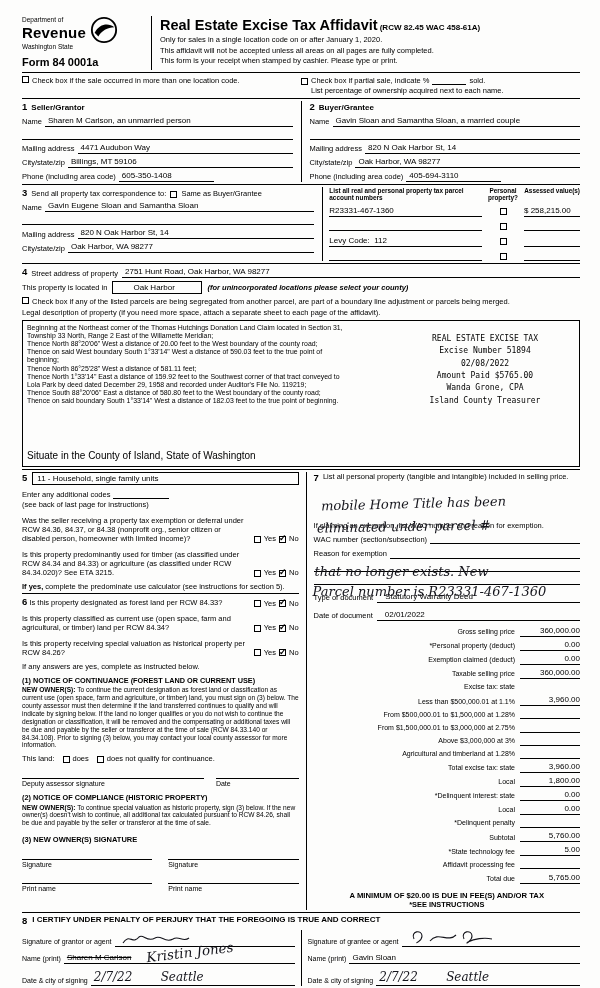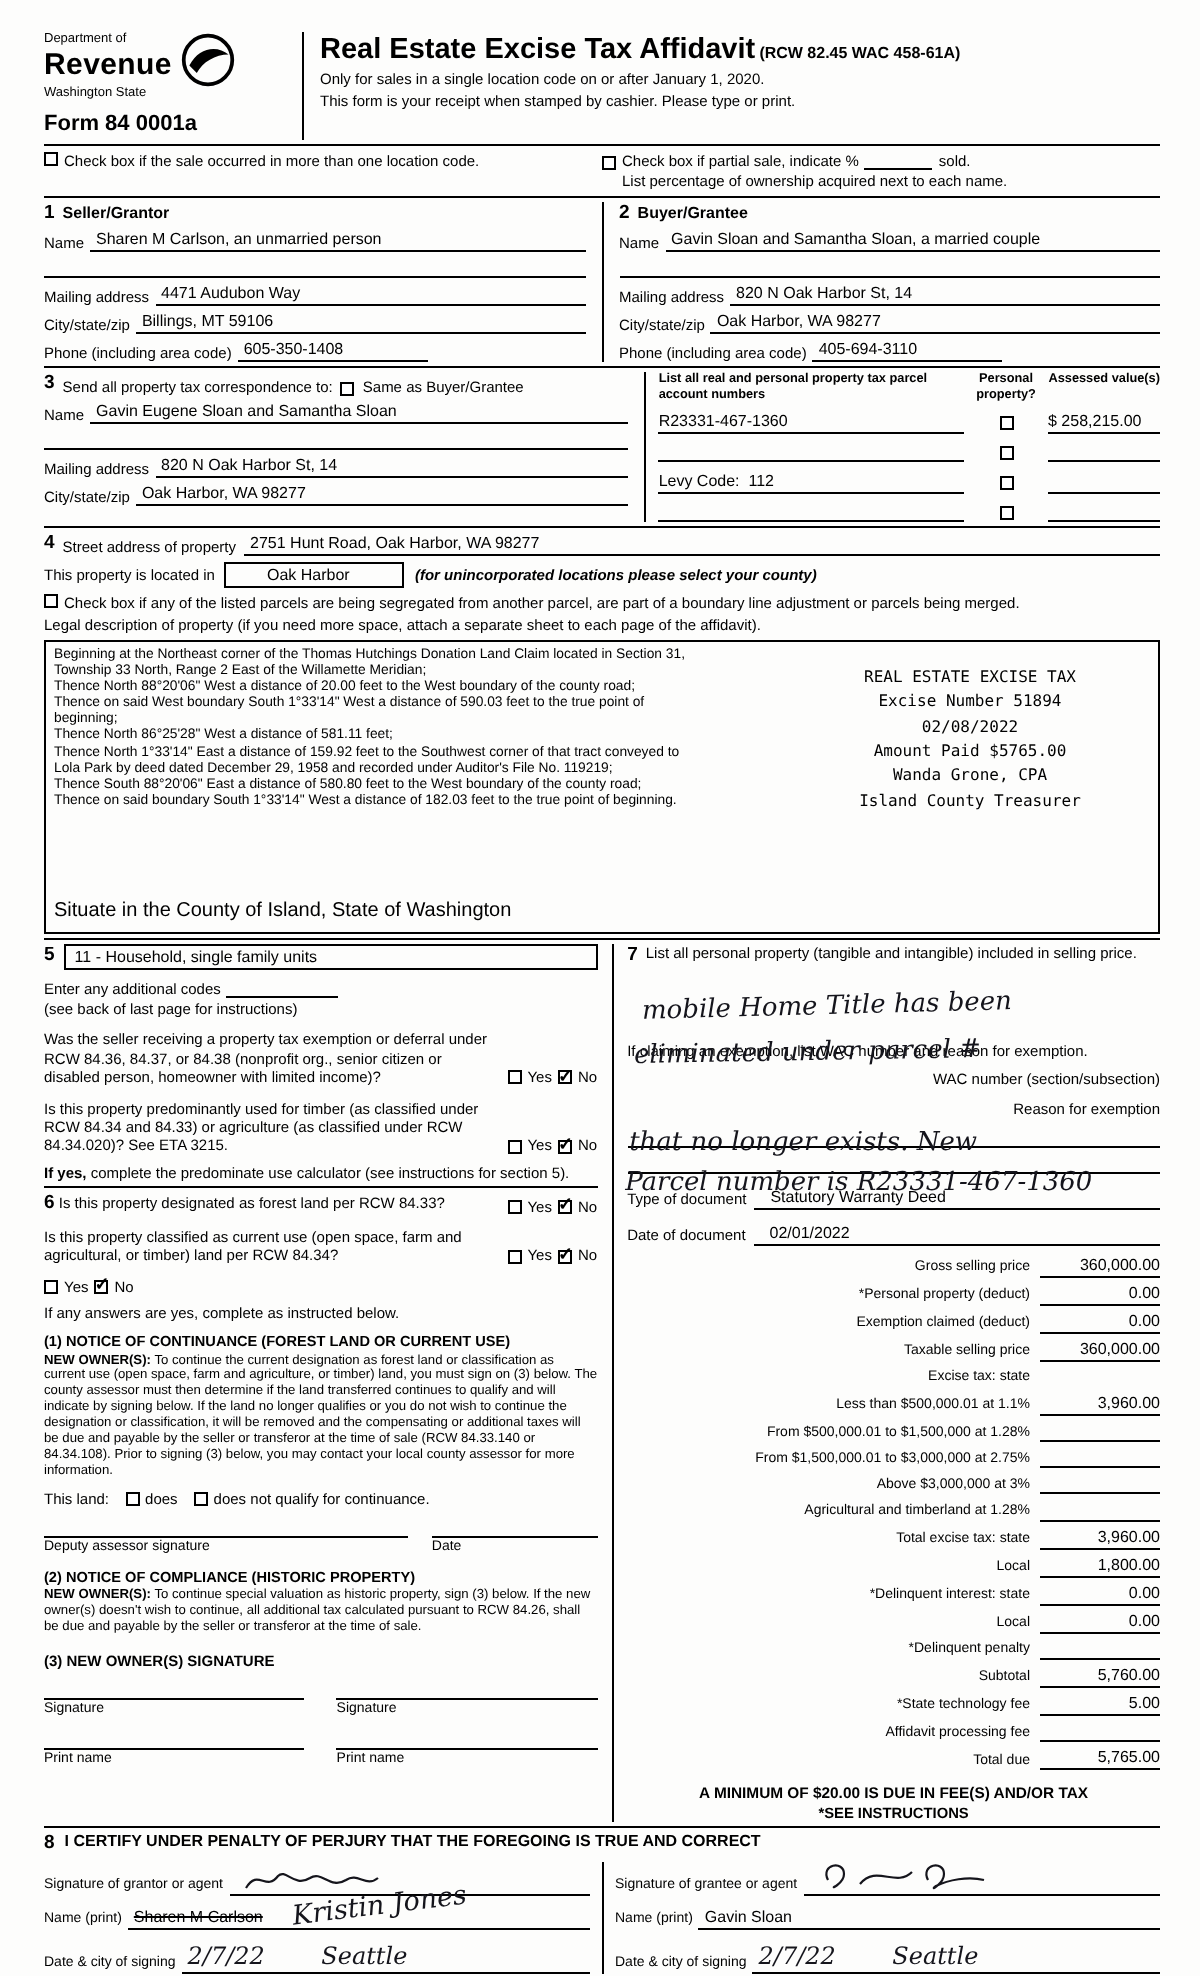--- a/index.html
+++ b/index.html
@@ -99,21 +99,21 @@
   
   .s7head { display:flex; gap:4px; }
   .handspace { height:34px; }
   .hand { font-family:"DejaVu Serif", serif; font-style:italic; color:#15151c; }
   .hand.big { font-size:13px; white-space:nowrap; }
   .h1 { position:absolute; left:14px; top:24px; transform:rotate(-1.5deg); }
   .h2 { position:absolute; left:10px; top:47px; transform:rotate(-1deg); }
   .h3 { position:absolute; left:8px;  top:92px; }
   .h4 { position:absolute; left:6px;  top:112px; }
   .s7claim { margin-top:3px; }
-  .s7field { display:flex; align-items:flex-end; margin-top:5px;flex-direction:column; }
+  .s7field { display:flex; align-items:flex-end; margin-top:5px; }
   .s7field .blankline { flex:1; margin-left:3px; }
   .s7blank { border-bottom:1px solid #000; height:13px; }
   .s7doc { display:flex; gap:4px; margin-top:7px; align-items:flex-end; }
   .docval { border-bottom:1px solid #000; flex:1; font-size:8px; padding-left:8px; min-height:10px; }
   .fin { margin-top:5px; }
   .finrow { display:flex; justify-content:flex-end; align-items:flex-end; margin-top:3.1px; gap:5px; }
   .finlab { font-size:7px; text-align:right; }
   .finval { width:60px; border-bottom:1px solid #000; text-align:right; font-size:8px; min-height:10px; flex:none; }
   .finval.noline { border-bottom:none; }
   .s7min { font-weight:bold; text-align:center; margin-top:7px; font-size:7.7px; }
@@ -156,20 +156,21 @@
         </svg>
       </div>
       <div class="form-num">Form 84 0001a</div>
     </div>
     <div class="hright">
       <div>
         <span class="ftitle">Real Estate Excise Tax Affidavit</span>
         <span class="fref">(RCW 82.45 WAC 458-61A)</span>
       </div>
       <div class="hnote">Only for sales in a single location code on or after January 1, 2020.</div>
+      <div class="hnote">This affidavit will not be accepted unless all areas on all pages are fully completed.</div>
       <div class="hnote">This form is your receipt when stamped by cashier. Please type or print.</div>
     </div>
   </div>
 
   <div class="hr"></div>
 
   <div class="toprow">
     <div class="tr-left">
       <span class="cb"></span>
       <span>Check box if the sale occurred in more than one location code.</span>
@@ -387,20 +388,21 @@
         <div class="qrow">
           <div class="qtext">Is this property classified as current use (open space, farm and agricultural, or timber) land per RCW 84.34?</div>
           <div class="yn">
             <span class="cb"></span>
               <span>Yes</span>
             <span class="cb checked"></span>
               <span>No</span>
           </div>
         </div>
         <div class="qrow">
+          <div class="qtext">Is this property receiving special valuation as historical property per RCW 84.26?</div>
           <div class="yn">
             <span class="cb"></span>
               <span>Yes</span>
             <span class="cb checked"></span>
               <span>No</span>
           </div>
         </div>
         <div style="margin-top:4px;">If any answers are yes, complete as instructed below.</div>
         <div class="s6title">(1) NOTICE OF CONTINUANCE (FOREST LAND OR CURRENT USE)</div>
         <div class="s6body"><b>NEW OWNER(S):</b> <span>To continue the current designation as forest land or classification as current use (open space, farm and agriculture, or timber) land, you must sign on (3) below. The county assessor must then determine if the land transferred continues to qualify and will indicate by signing below. If the land no longer qualifies or you do not wish to continue the designation or classification, it will be removed and the compensating or additional taxes will be due and payable by the seller or transferor at the time of sale (RCW 84.33.140 or 84.34.108). Prior to signing (3) below, you may contact your local county assessor for more information.</span></div>

